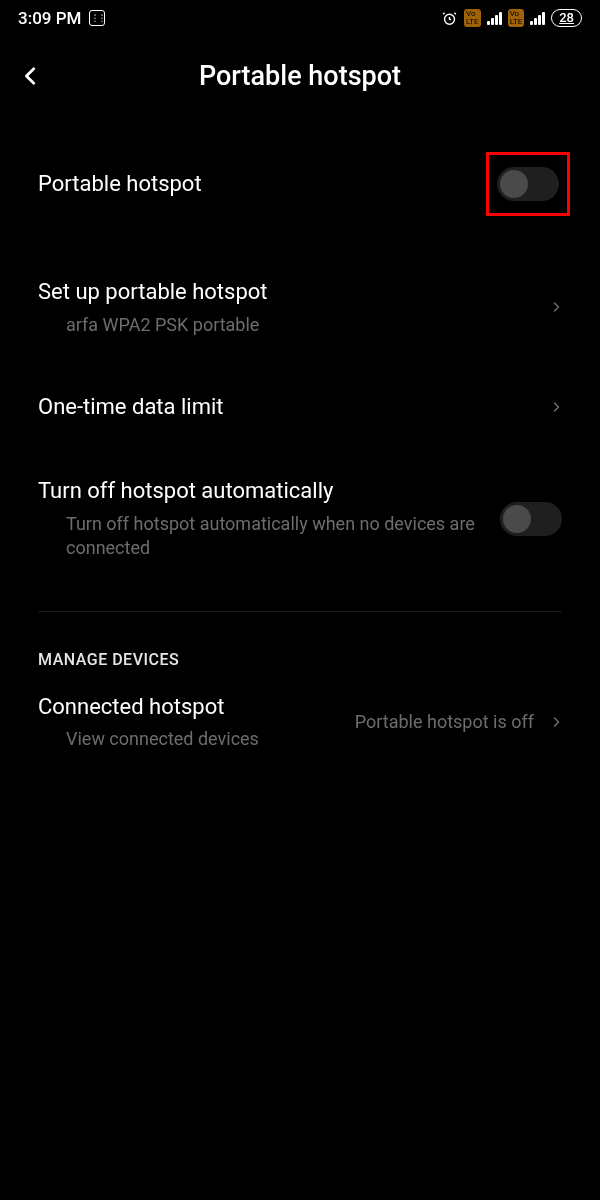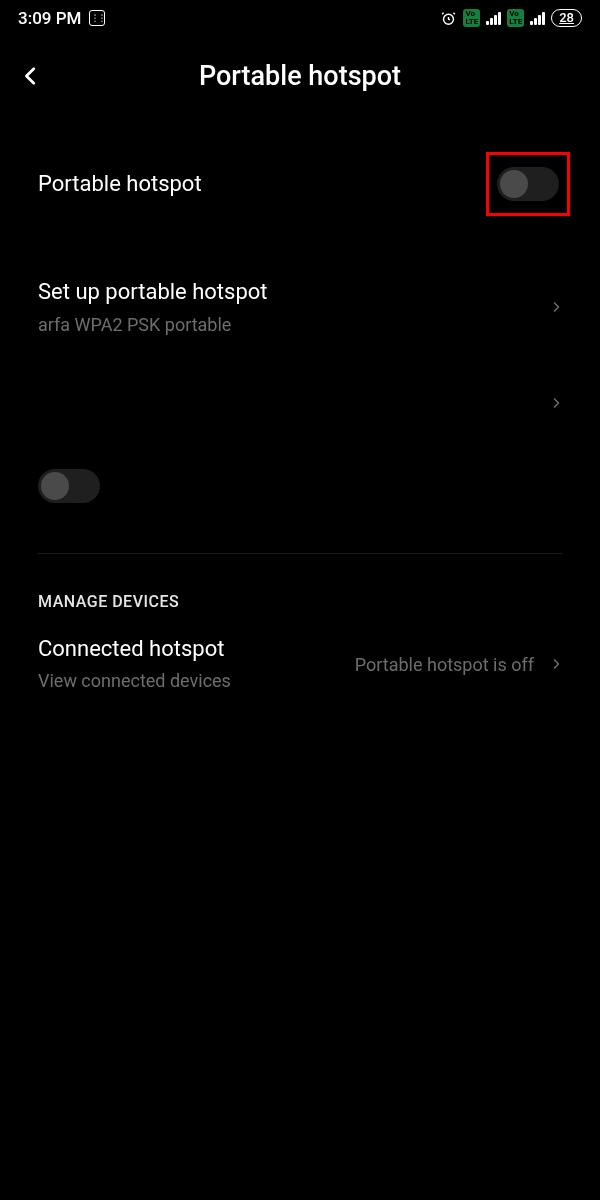--- a/index.html
+++ b/index.html
@@ -48,24 +48,24 @@
   }
   .calendar-icon::before {
     content: "⋮⋮";
     letter-spacing: -2px;
   }
   .alarm-icon {
     width: 17px;
     height: 17px;
   }
   .volte-badge {
-    background: #15803d;
+    background: #a16207;
     color: #000;
     font-size: 8px;
-    font-weight: 700;
+    font-weight: 400;
     border-radius: 3px;
     padding: 1px 2px;
     line-height: 1;
     display: inline-block;
   }
   .signal-bars {
     display: inline-flex;
     align-items: flex-end;
     gap: 1px;
     height: 14px;
@@ -126,20 +126,21 @@
     font-size: 22px;
     font-weight: 400;
     color: #ffffff;
     line-height: 1.3;
   }
   .row-sub {
     font-size: 18px;
     color: #6d6d6d;
     margin-top: 6px;
     line-height: 1.35;
+    margin-left: 28px;
   }
   .row-value {
     font-size: 18px;
     color: #6d6d6d;
     text-align: center;
     max-width: 180px;
     margin-right: 10px;
     line-height: 1.3;
   }
   .toggle {
@@ -243,27 +244,32 @@
       <div class="row-title">Set up portable hotspot</div>
       <div class="row-sub">arfa WPA2 PSK portable</div>
     </div>
     <svg class="chevron" width="12" height="20" viewBox="0 0 24 24" fill="none" stroke="#6d6d6d" stroke-width="3" stroke-linecap="round" stroke-linejoin="round">
       <polyline points="9 4 17 12 9 20"></polyline>
     </svg>
   </div>
 
   <div class="row">
     <div class="row-body">
+      <div class="row-title">One-time data limit</div>
     </div>
     <svg class="chevron" width="12" height="20" viewBox="0 0 24 24" fill="none" stroke="#6d6d6d" stroke-width="3" stroke-linecap="round" stroke-linejoin="round">
       <polyline points="9 4 17 12 9 20"></polyline>
     </svg>
   </div>
 
   <div class="row">
+    <div class="row-body">
+      <div class="row-title">Turn off hotspot automatically</div>
+      <div class="row-sub">Turn off hotspot automatically when no devices are connected</div>
+    </div>
     <div class="toggle">
       <div class="knob"></div>
     </div>
   </div>
 
   <div class="divider"></div>
 
   <div class="section-header">MANAGE DEVICES</div>
 
   <div class="row tight-top">

